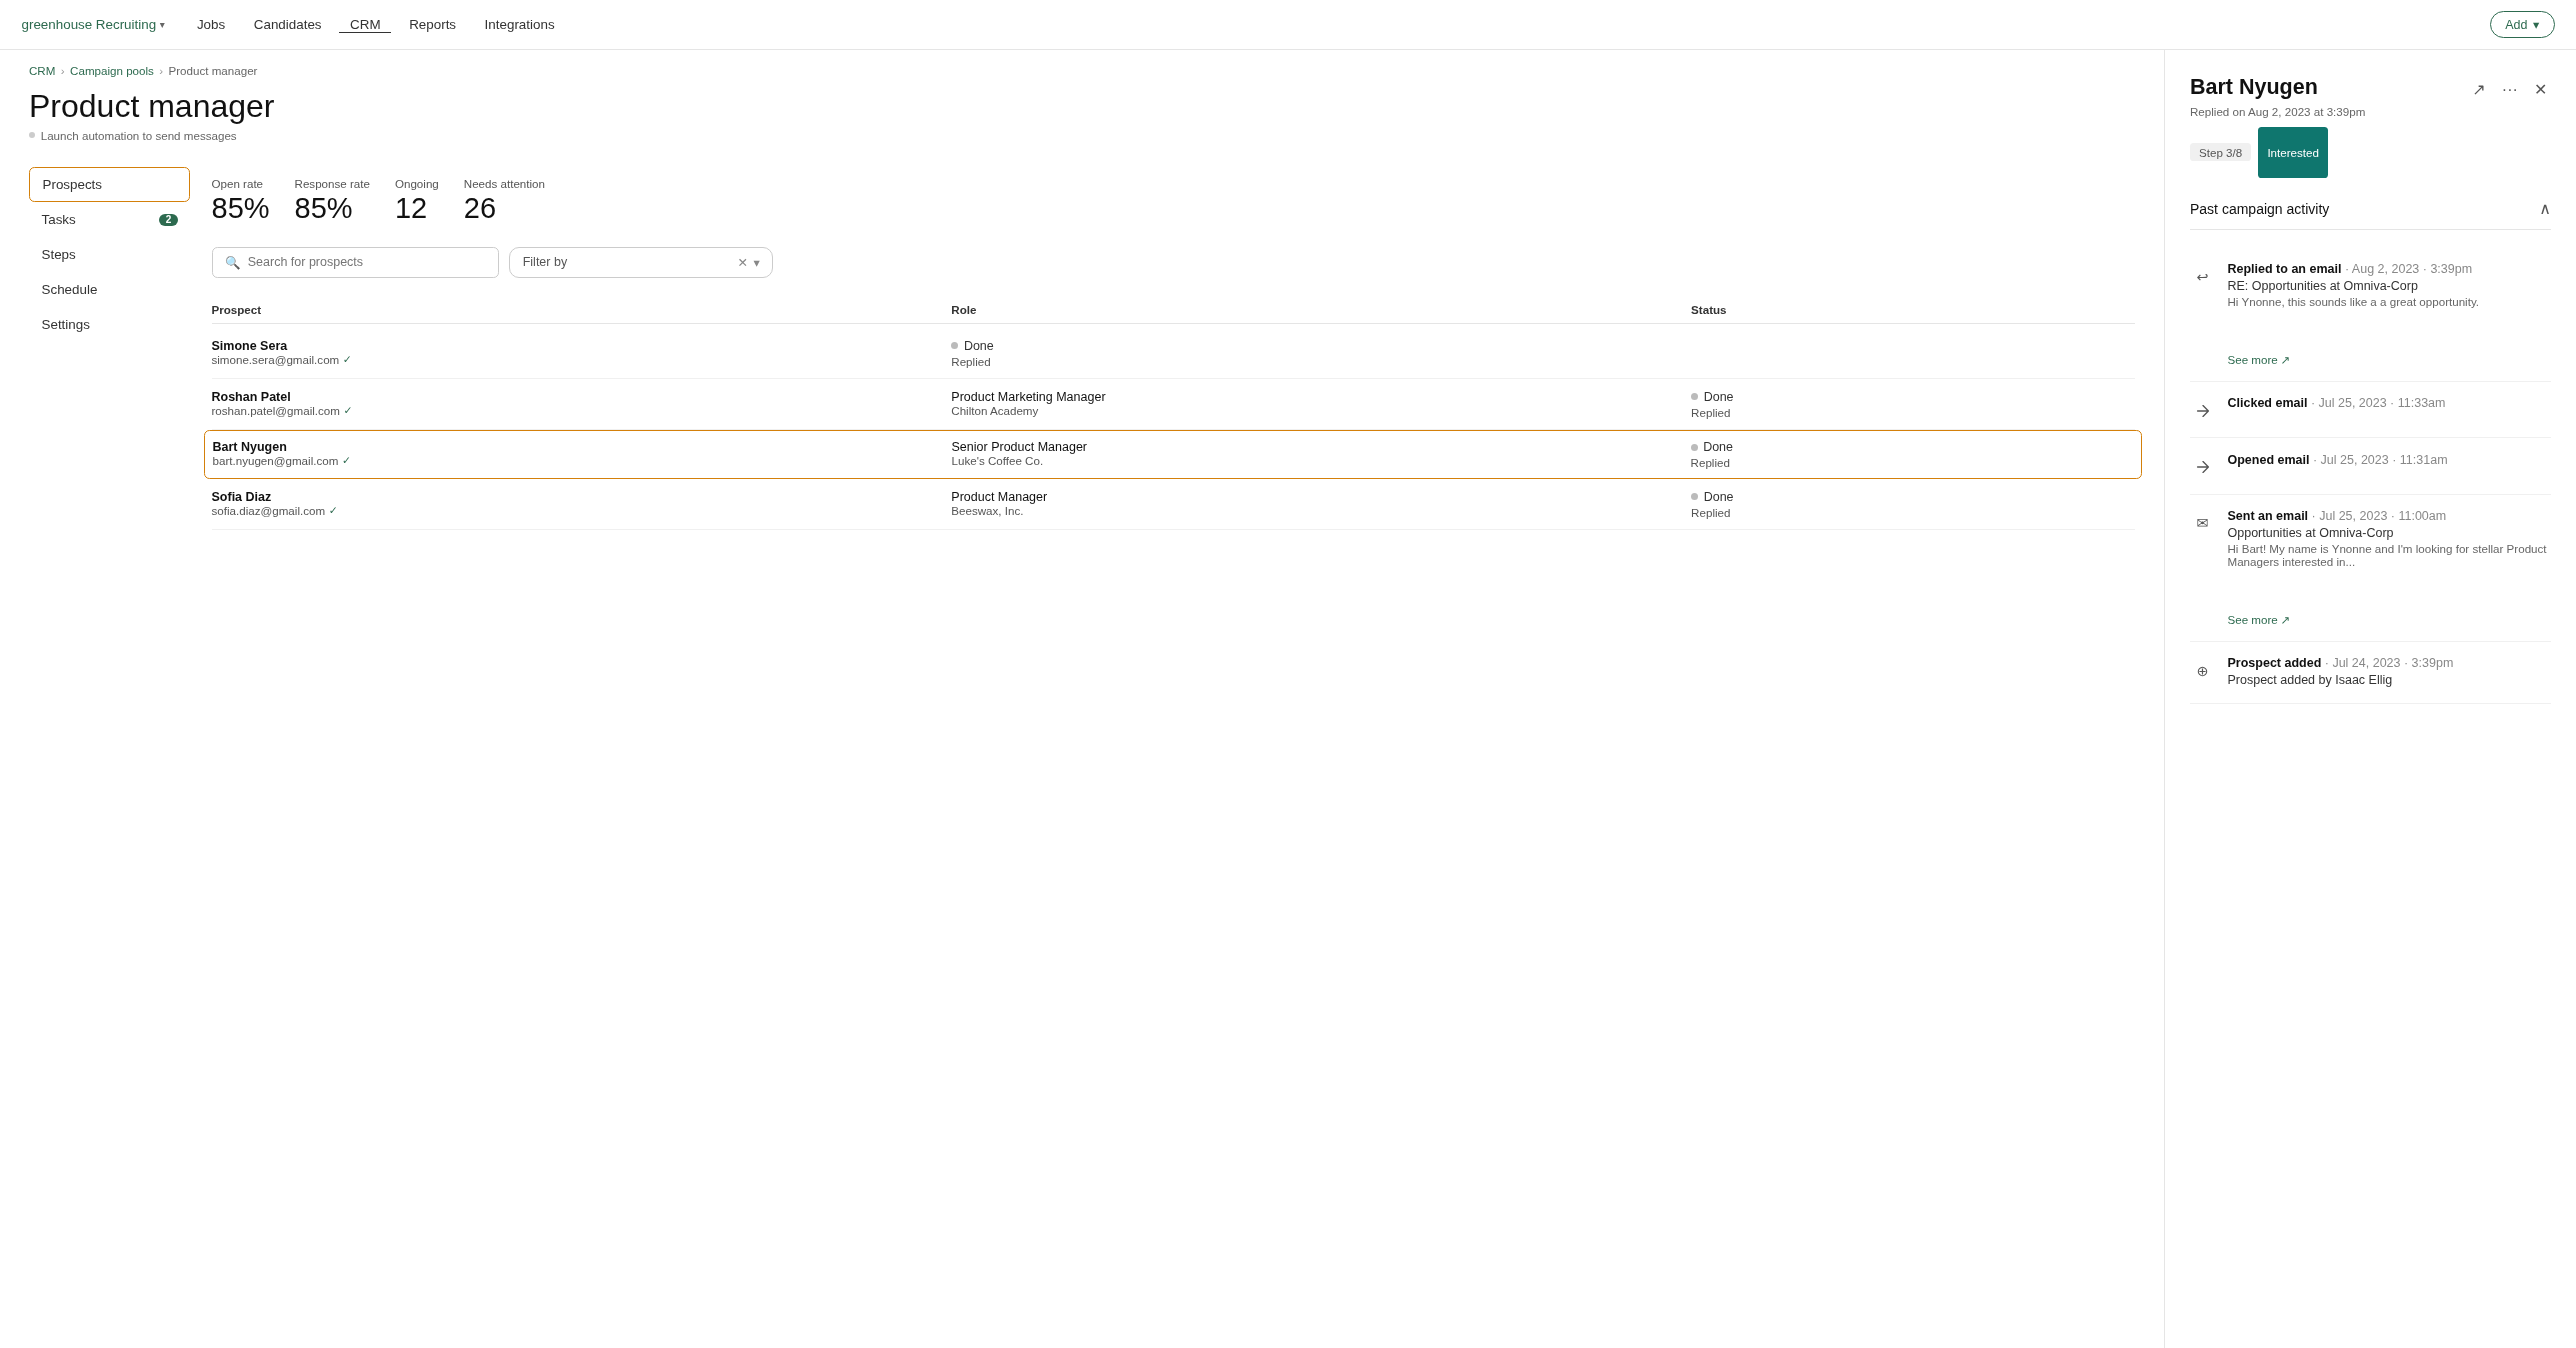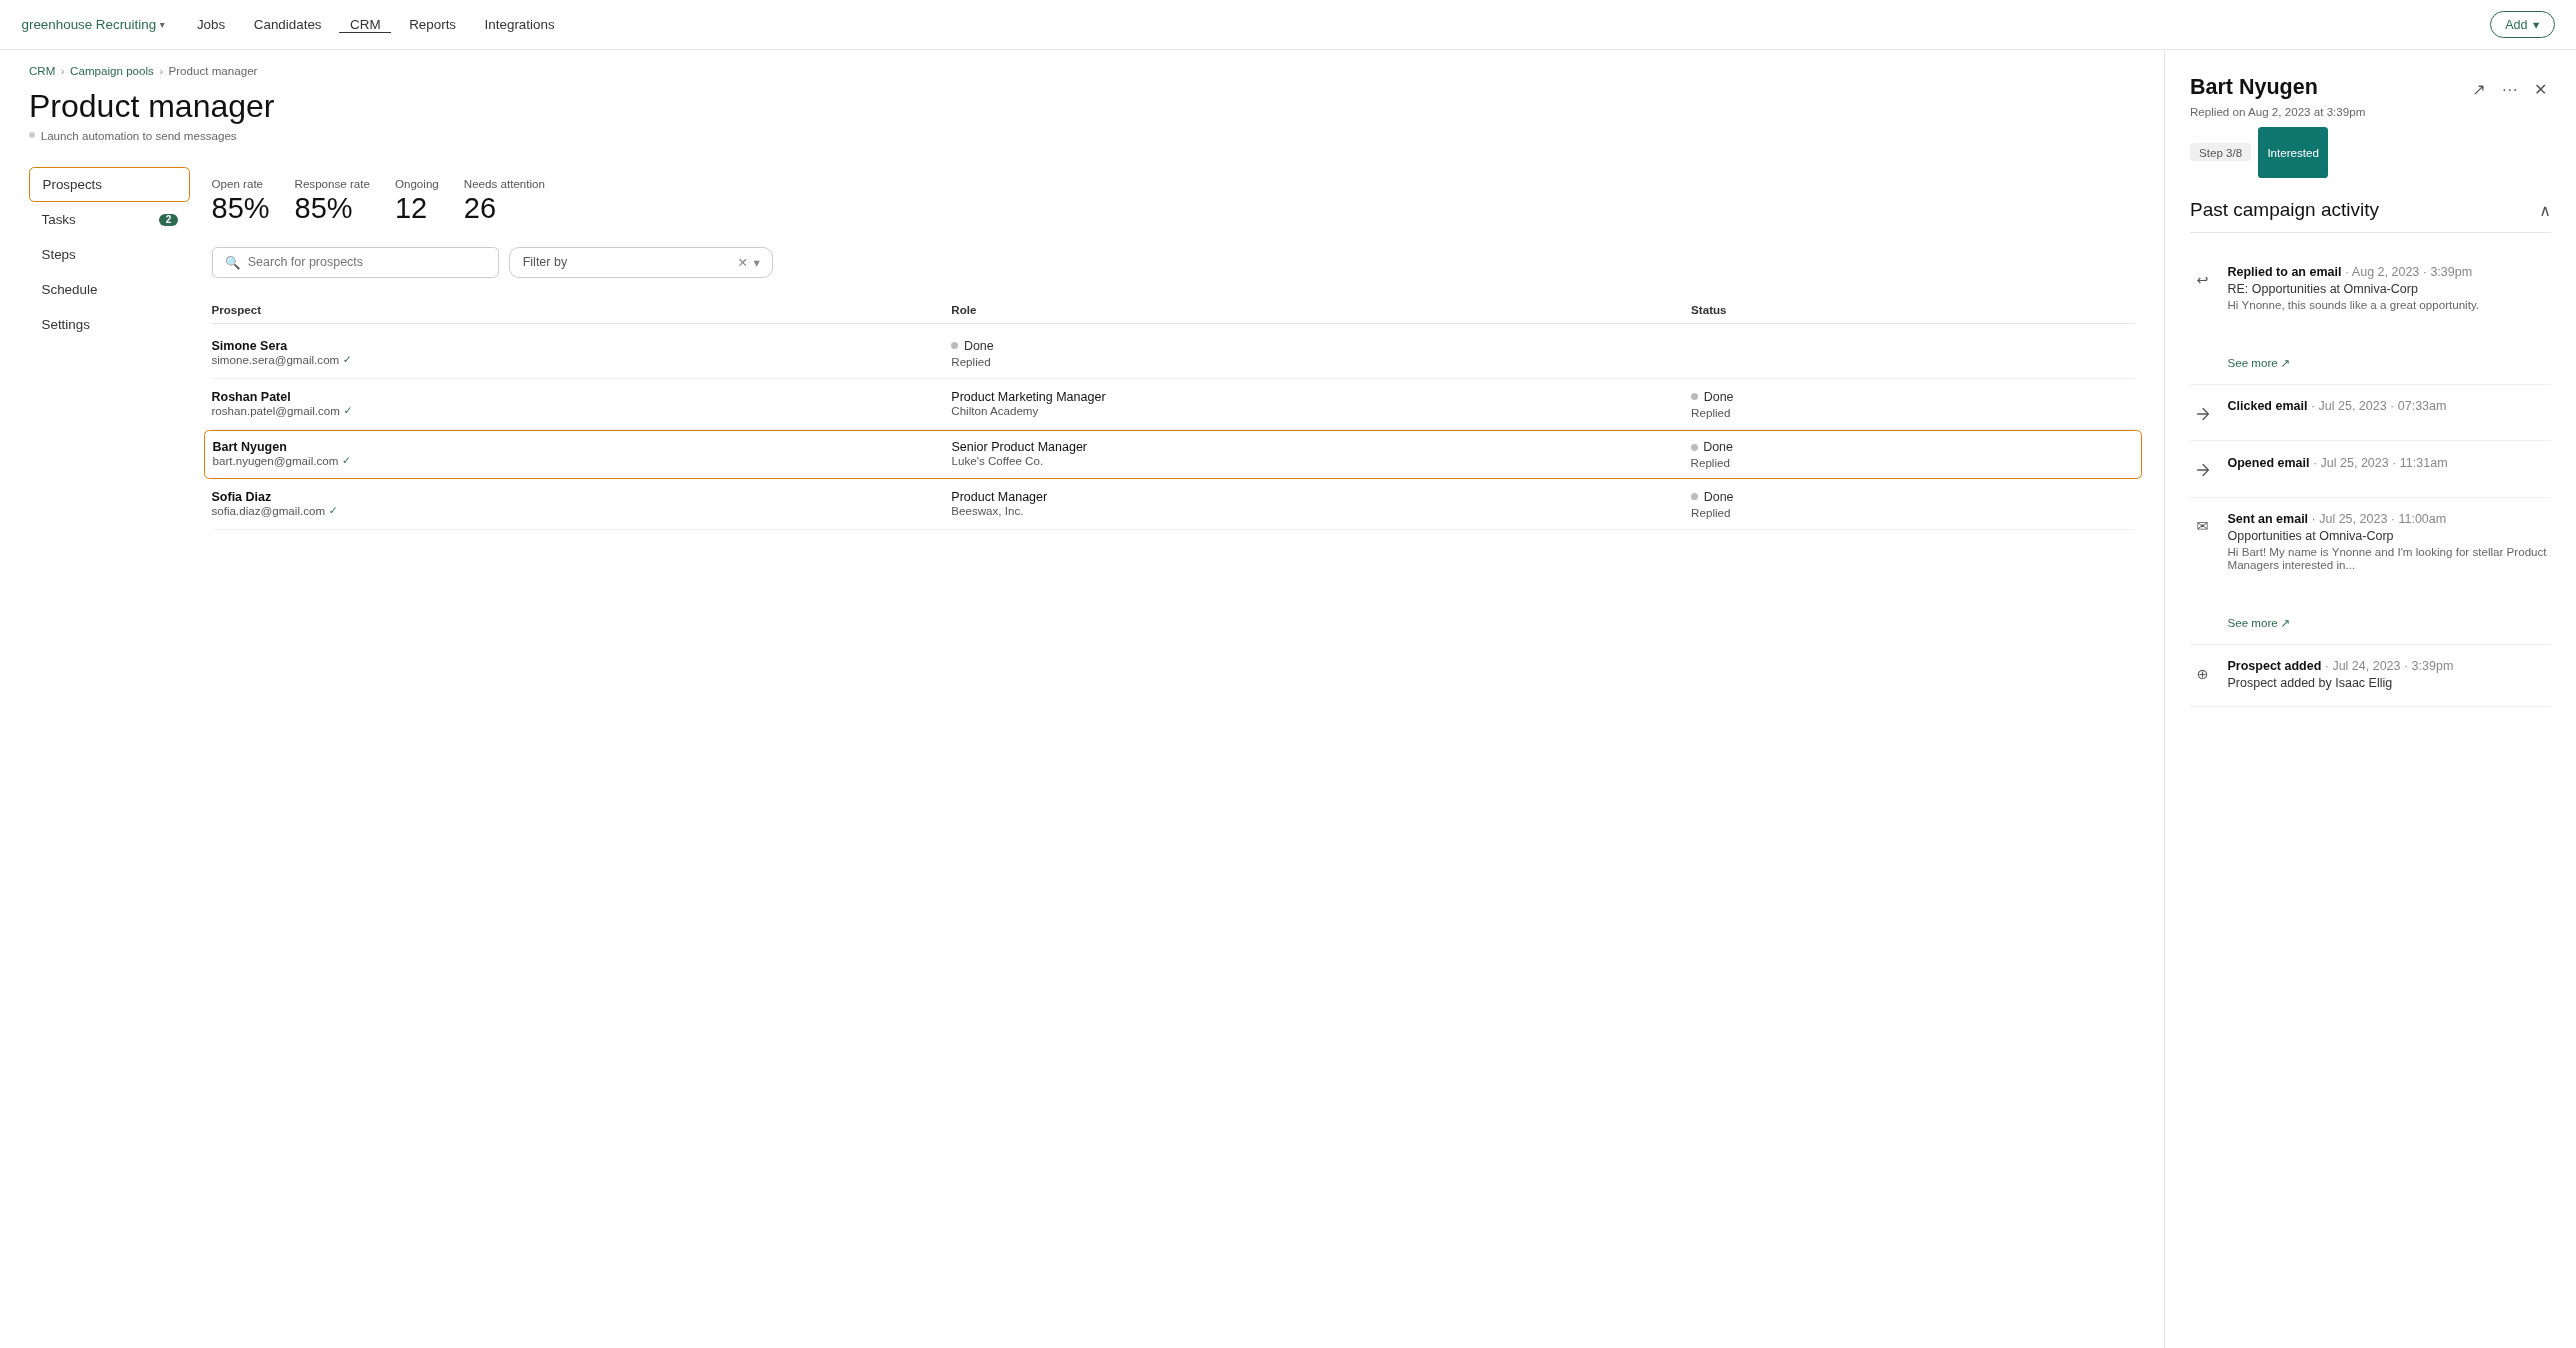--- a/index.html
+++ b/index.html
@@ -110,21 +110,21 @@
     .panel-tags { display: flex; gap: 7.2px; align-items: center; margin-bottom: 21.5px; }
     .tag-step { background: #f0f0f0; color: #555; font-size: 11.6px; padding: 2.7px 9px; border-radius: 3.6px; }
     .tag-interested { background: #0f766e; color: #fff; font-size: 11.6px; padding: 19px 9px; border-radius: 3.6px; }
 
     
     .activity-section {}
     .activity-header {
       display: flex; justify-content: space-between; align-items: center;
       margin-bottom: 18px; padding-bottom: 10.7px; border-bottom: 0.9px solid #e5e5e5;
     }
-    .activity-title { font-size: 19px; font-weight: 500; color: #111; }
+    .activity-title { font-size: 14px; font-weight: 500; color: #111; }
     .collapse-btn { background: none; border: none; cursor: pointer; color: #555; font-size: 16px; }
 
     .activity-item { display: flex; gap: 12.5px; padding: 14.3px 0; border-bottom: 0.9px solid #f0f0f0; }
     .activity-icon { width: 25px; height: 25px; flex-shrink: 0; display: flex; align-items: center; justify-content: center; color: #555; font-size: 14.3px; margin-top: 1.8px; }
     .activity-body { flex: 1; }
     .activity-main { font-size: 12.5px; color: #111; margin-bottom: 2.7px; }
     .activity-main strong { font-weight: 600; }
     .activity-time { color: #888; font-weight: 400; }
     .activity-subject { font-size: 12.5px; color: #333; margin-bottom: 1.8px; }
     .activity-preview { font-size: 11.6px; color: #666; margin-bottom: 3.6px; }
@@ -355,21 +355,21 @@
 
       <div class="activity-item">
         <div class="activity-icon">
           <svg width="18" height="18" viewBox="0 0 20 20" fill="none" xmlns="http://www.w3.org/2000/svg">
             <path d="M4 10 L16 10 M10 4 L16 10 L10 16" stroke="#555" stroke-width="1.5" stroke-linecap="round" stroke-linejoin="round"></path>
           </svg>
         </div>
         <div class="activity-body">
           <div class="activity-main">
             <strong>Clicked email</strong>
-            <span class="activity-time"> · <span>Jul 25, 2023 · 07:33am</span></span>
+            <span class="activity-time"> · <span>Jul 25, 2023 · 11:33am</span></span>
           </div>
         </div>
       </div>
 
       <div class="activity-item">
         <div class="activity-icon">
           <svg width="18" height="18" viewBox="0 0 20 20" fill="none" xmlns="http://www.w3.org/2000/svg">
             <path d="M4 10 L16 10 M10 4 L16 10 L10 16" stroke="#555" stroke-width="1.5" stroke-linecap="round" stroke-linejoin="round"></path>
           </svg>
         </div>

